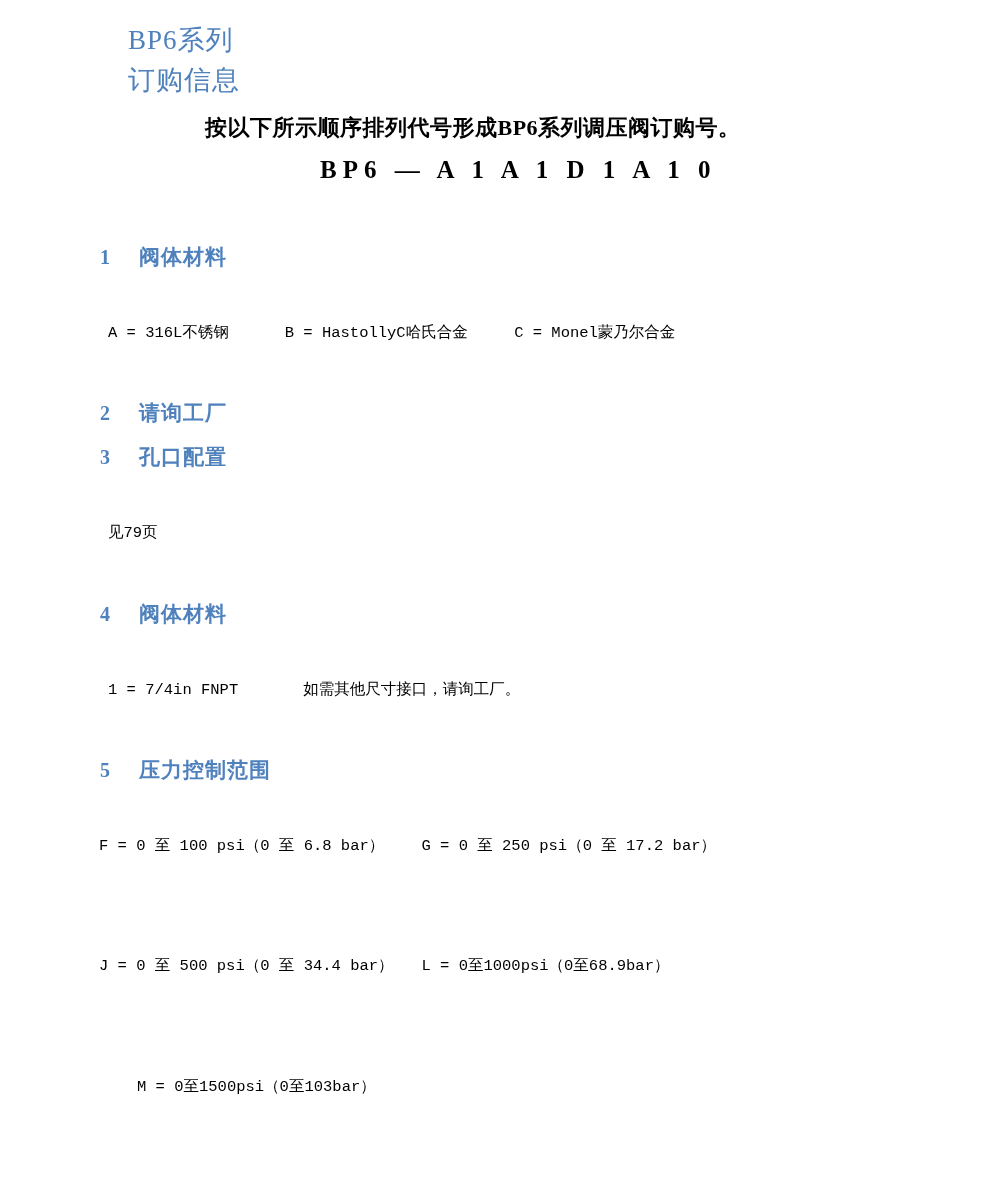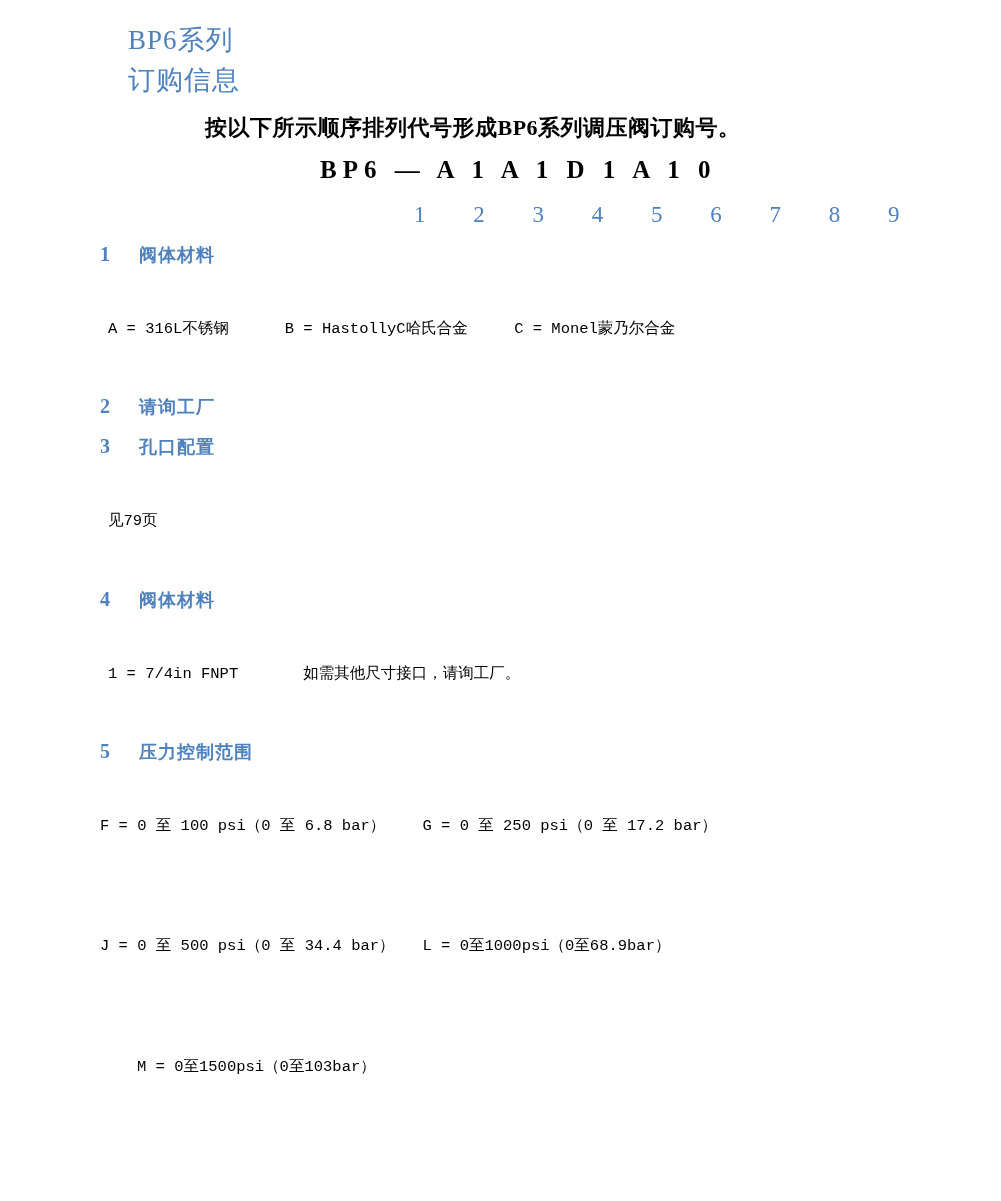--- a/index.html
+++ b/index.html
@@ -82,56 +82,55 @@
     font-weight: bold;
   }
   .sec-num {
     display: inline-block;
     width: 36px;
     text-align: left;
     padding-left: 100px;
     font-size: 20px;
   }
   .sec-title {
-    font-size: 18px;
+    font-size: 21px;
     letter-spacing: 1px;
     padding-left: 3px;
     text-align: right;
   }
   .sec-body {
     font-family: "Liberation Mono", monospace;
     font-size: 15.5px;
     color: #000000;
     white-space: pre;
     line-height: 1.45;
   }
   .sec-body .row {
     white-space: pre;
   }
   .pad-145 { padding-left: 108px; }
-  .pad-132 { padding-left: 100px; }
+  .pad-132 { padding-left: 59px; margin-left: 40px; }
   .pad-137 { padding-left: 137px; }
   .gap-sm { height: 10px; }
   .gap-xs { height: 6px; }
 </style>
 </head>
 <body>
 
 <div class="page">
 
   <div class="title-block">
     <div class="title-line">BP6系列</div>
     <div class="title-line">订购信息</div>
   </div>
 
   <div class="intro">按以下所示顺序排列代号形成BP6系列调压阀订购号。</div>
 
   <div class="code-line">BP6 — A 1 A 1 D 1 A 1 0</div>
 
-  <div class="index-line">1 2 3 4 5 6 7 8 9</div>
 
   <div class="sections">
 
     <div class="section">
       <div class="sec-head">
         <span class="sec-num">1</span>
         <span class="sec-title">阀体材料</span>
       </div>
       <div class="gap-xs"></div>
       <div class="sec-body">

